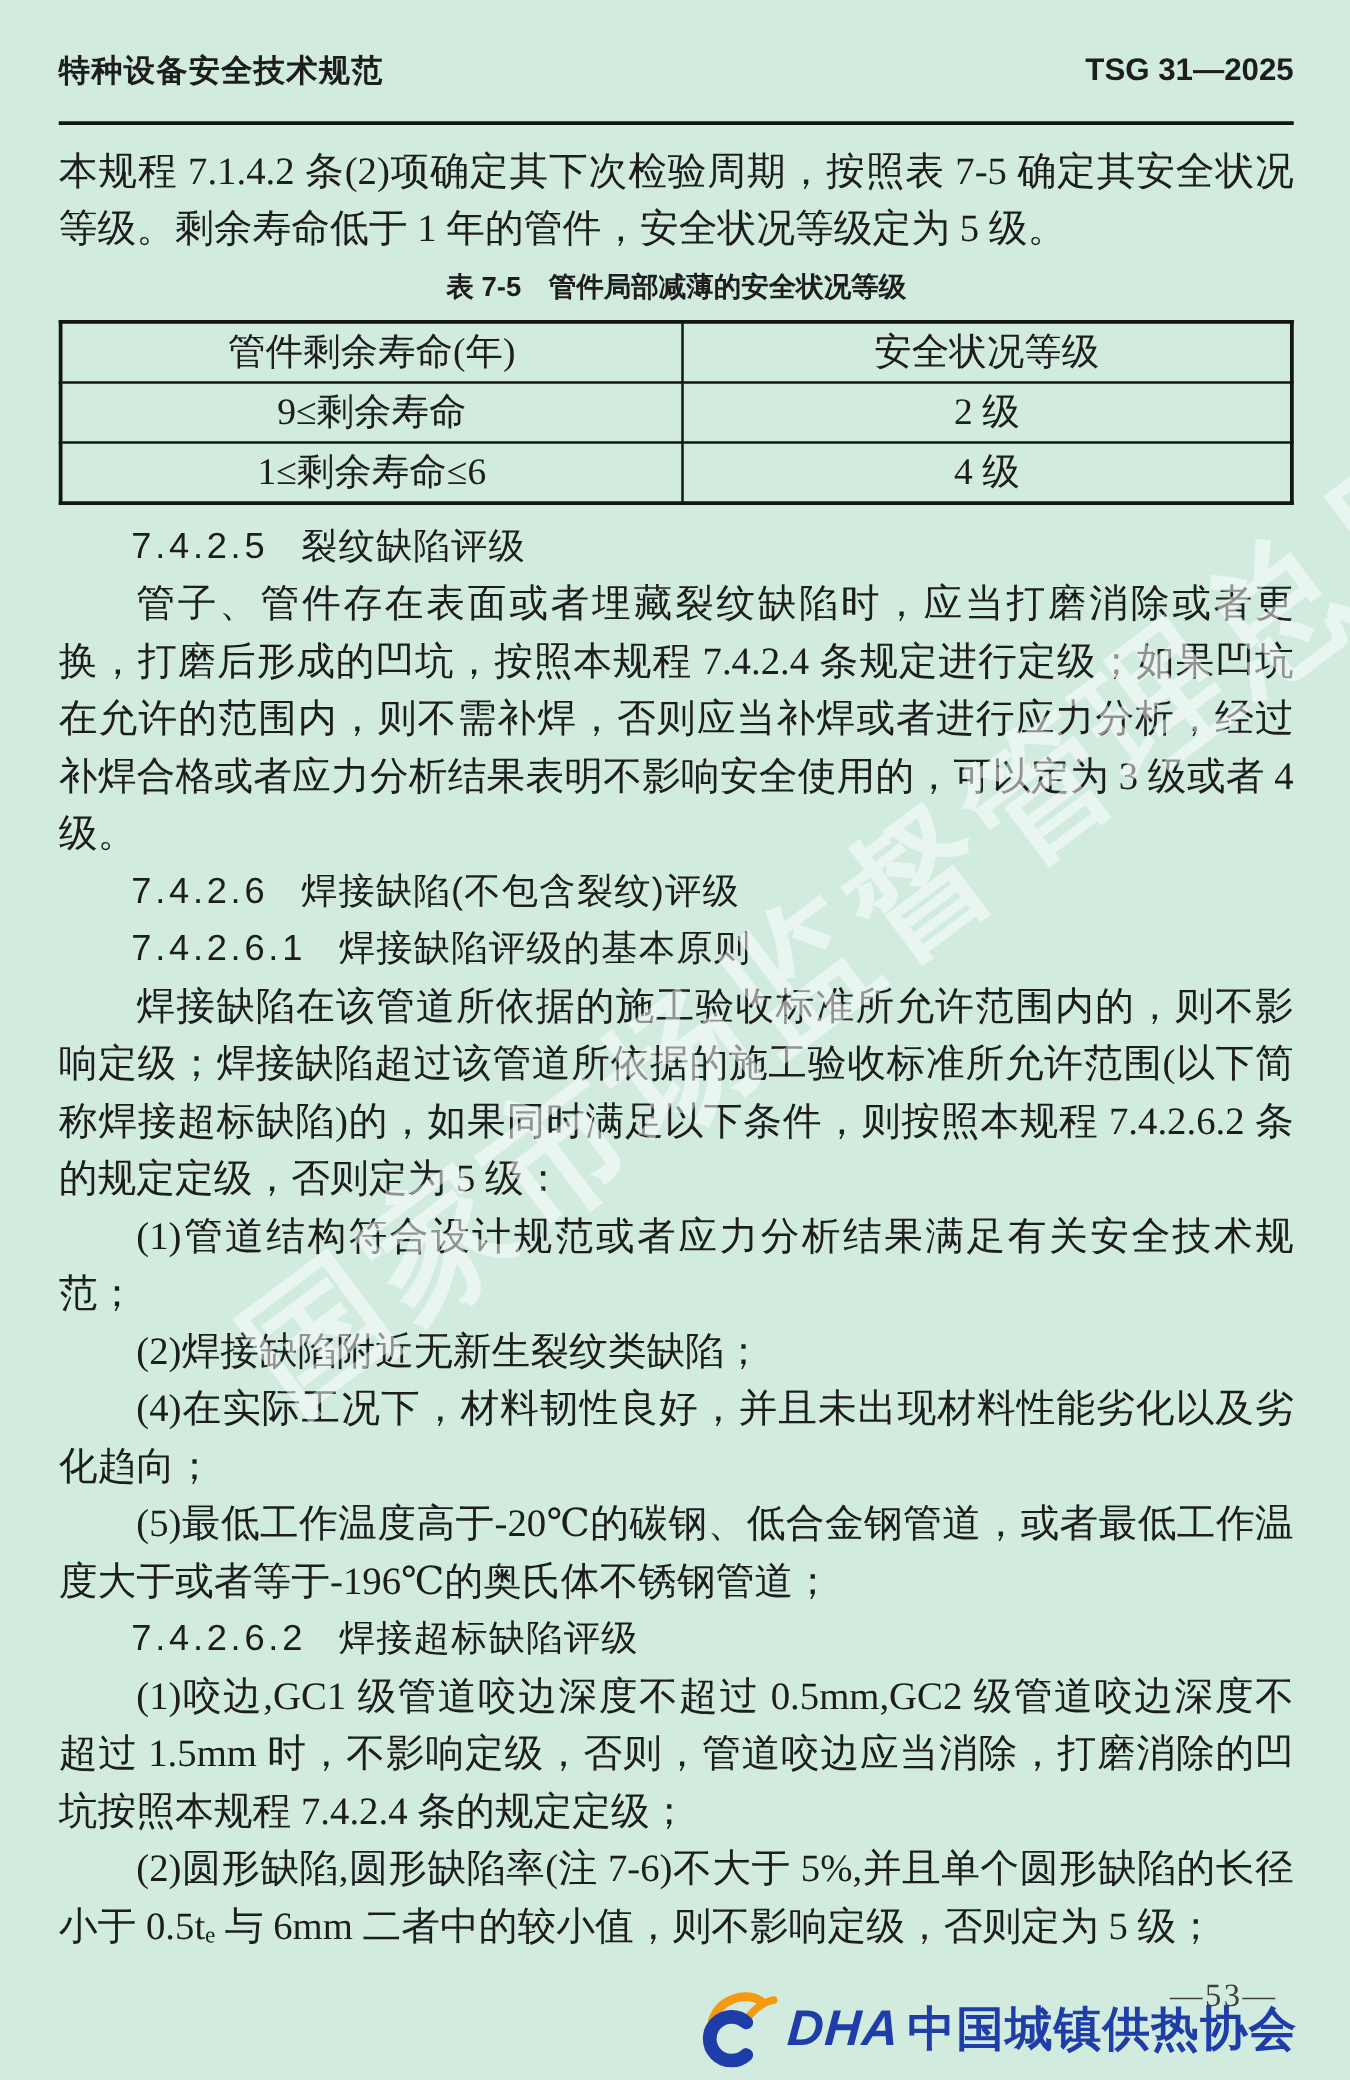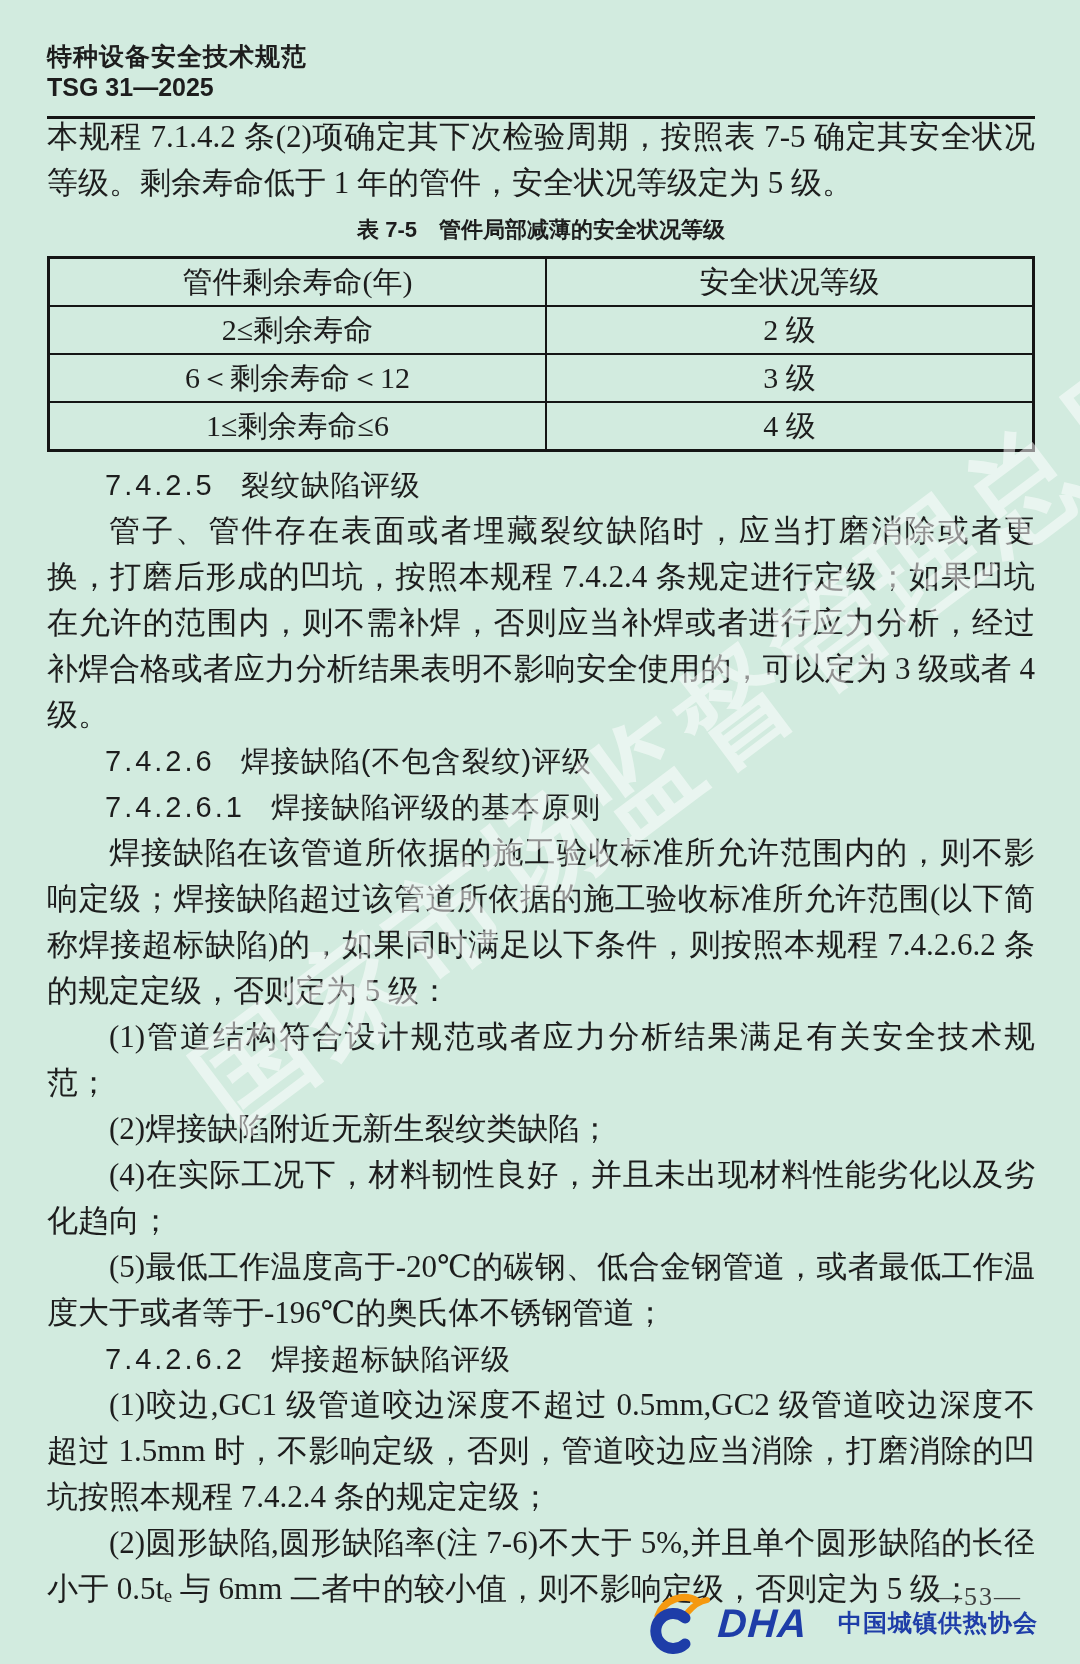--- a/index.html
+++ b/index.html
@@ -9,27 +9,26 @@
     position: relative;
     overflow: hidden;
     font-family: "Liberation Serif", "DejaVu Serif", serif;
     color: #1d1d1d;
   }
   .page { position: absolute; inset: 0; }
 
   
   .header {
     position: absolute; top: 40px; left: 47px; right: 45px;
-    display: flex; justify-content: space-between; align-items: flex-start;
+    display: flex; justify-content: space-between; align-items: center;
     font-family: "Liberation Sans", "DejaVu Sans", sans-serif;
     font-size: 25px; font-weight: 600; letter-spacing: 1px;
-    padding-bottom: 14px;
+    padding-bottom: 24px;
     border-bottom: 3px solid #151515;
     z-index: 1;
-    flex-direction: column;
   }
   .header .hdr-right { letter-spacing: 0; }
 
   
   .content {
     position: absolute; top: 92px; left: 47px; right: 45px;
     font-size: 31px; line-height: 46px;
     text-align: justify;
     z-index: 1;
   }
@@ -92,22 +91,22 @@
   }
   .logo-mark { display: block; }
   .logo-abbr {
     font-family: "Liberation Sans", "DejaVu Sans", sans-serif;
     font-style: italic; font-weight: bold;
     font-size: 40px; color: #1e3da8; letter-spacing: 1px;
     transform: skewX(-4deg);
   }
   .org-name {
     font-family: "Liberation Sans", "DejaVu Sans", sans-serif;
-    font-weight: bold; font-size: 24px; color: #1e3da8;
-    letter-spacing: 1px; margin-left: 24px;
+    font-weight: bold; font-size: 38px; color: #1e3da8;
+    letter-spacing: 1px; margin-left: 0;
   }
 </style>
 </head>
 <body>
 
 <div class="page">
 
   <div class="header">
     <span class="hdr-left">特种设备安全技术规范</span>
     <span class="hdr-right">TSG 31—2025</span>
@@ -119,26 +118,22 @@
 
     <div class="tcaption">表 7-5　管件局部减薄的安全状况等级</div>
 
     <table class="grade">
       <tbody>
         <tr>
           <th class="c1">管件剩余寿命(年)</th>
           <th>安全状况等级</th>
         </tr>
         <tr>
-          <td>2≤剩余寿命</td>
+          <td>9≤剩余寿命</td>
           <td>2 级</td>
-        </tr>
-        <tr>
-          <td>6＜剩余寿命＜12</td>
-          <td>3 级</td>
         </tr>
         <tr>
           <td>1≤剩余寿命≤6</td>
           <td>4 级</td>
         </tr>
       </tbody>
     </table>
 
     <div class="heading">
       <span class="hnum">7.4.2.5</span><span class="ht">裂纹缺陷评级</span>

